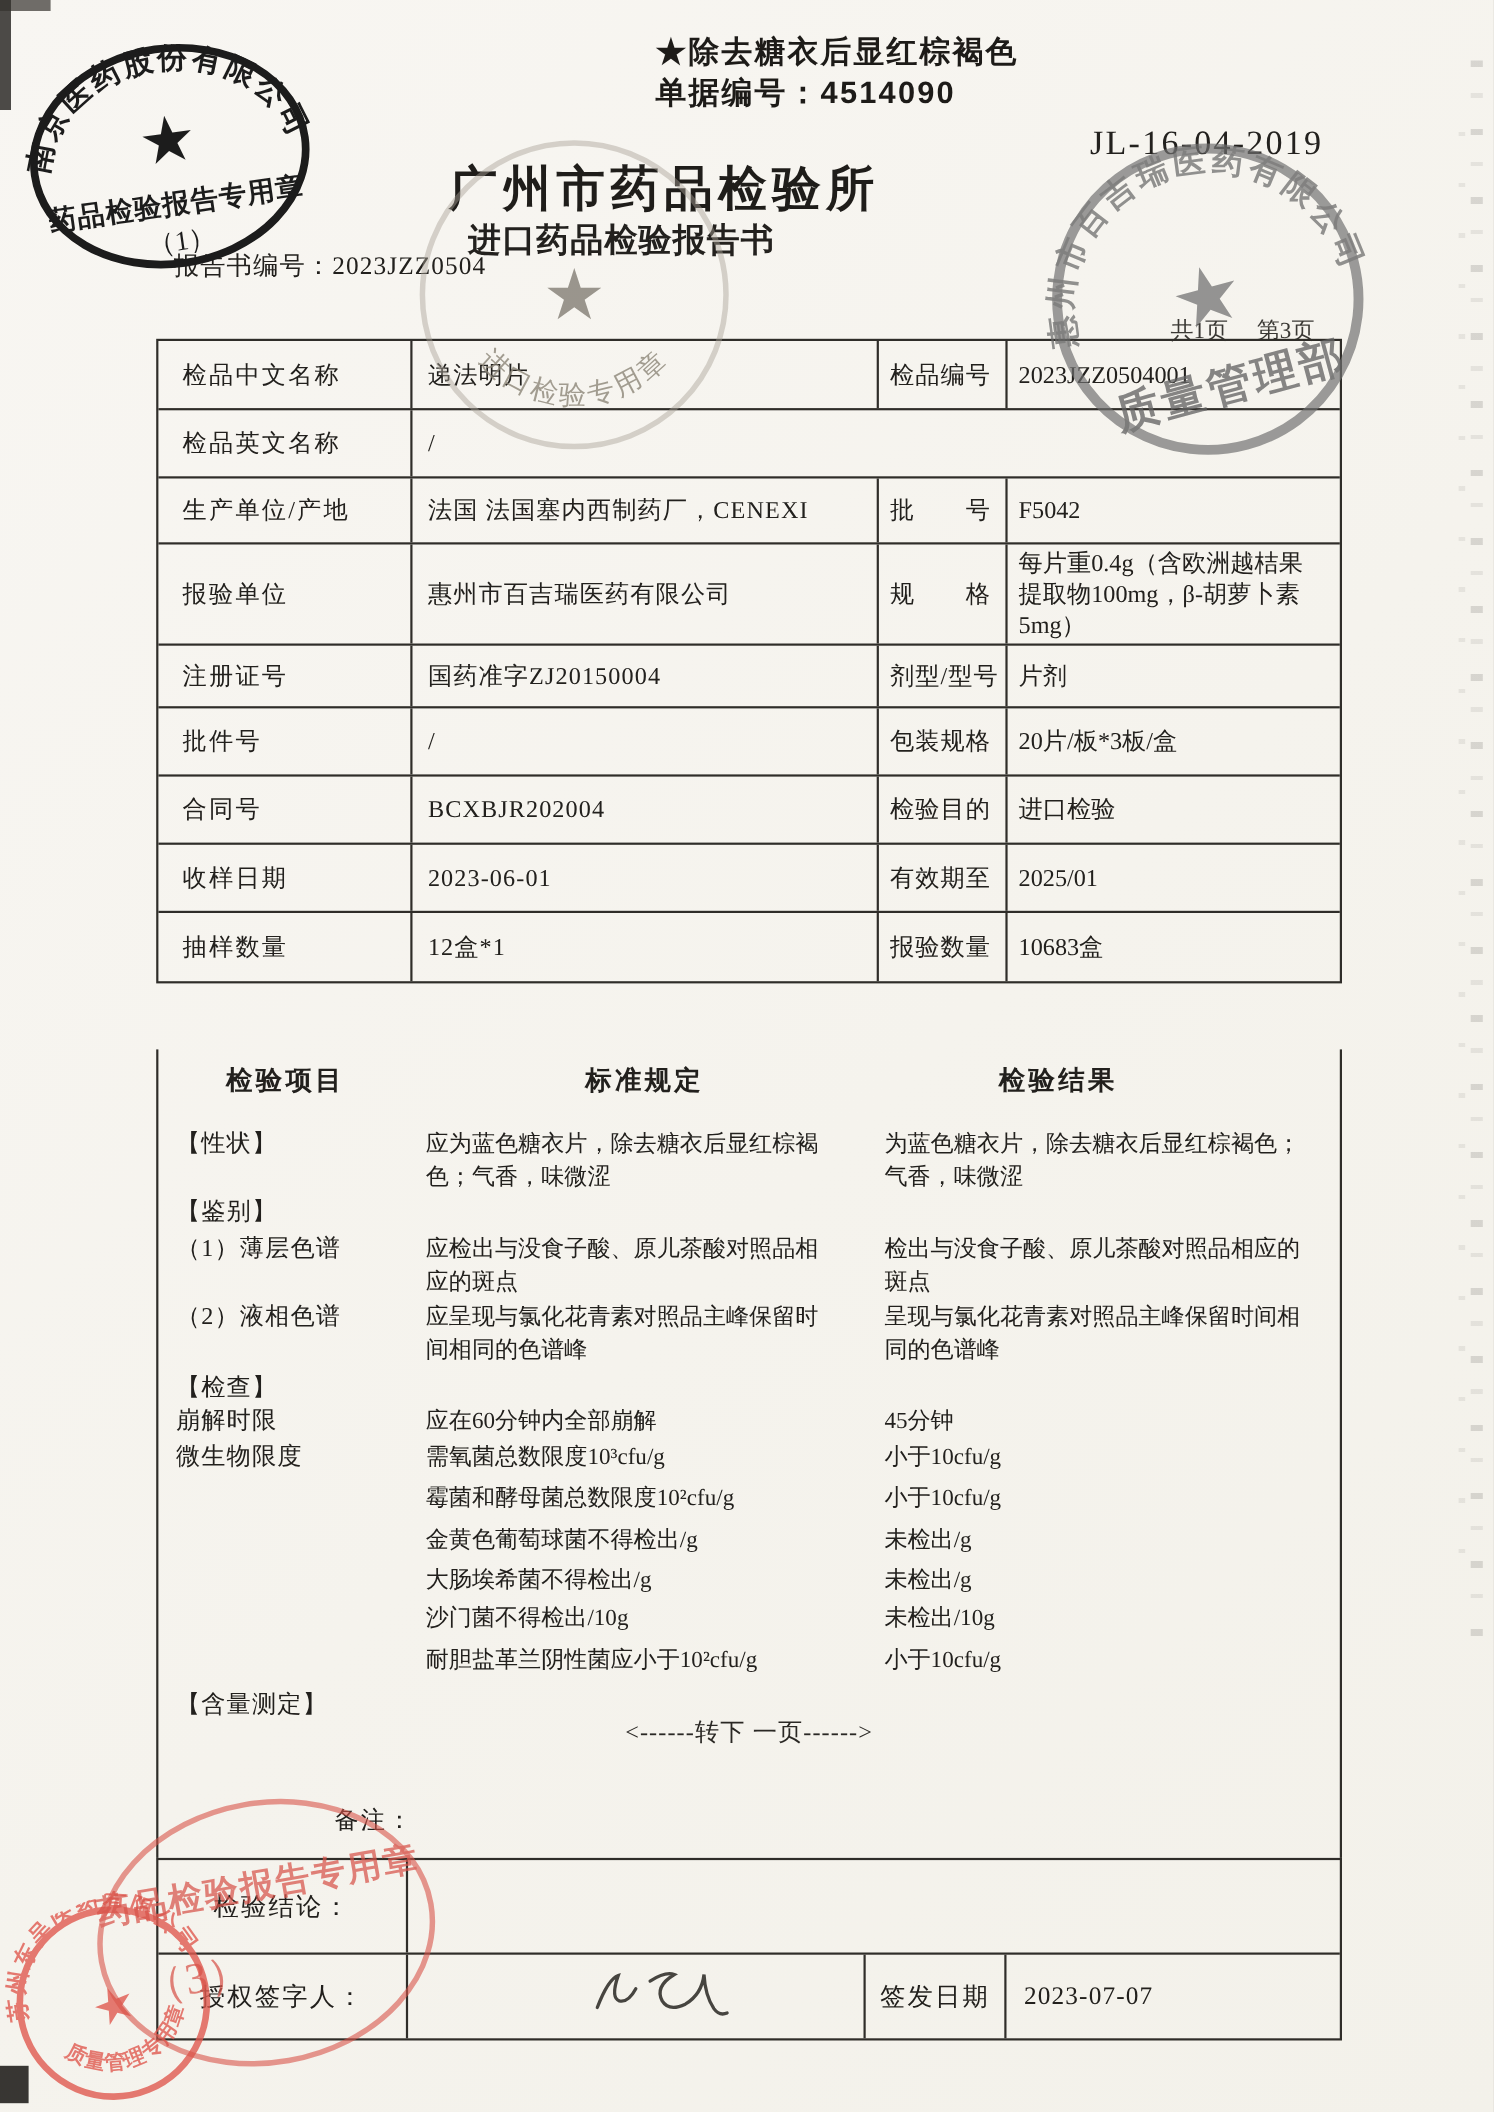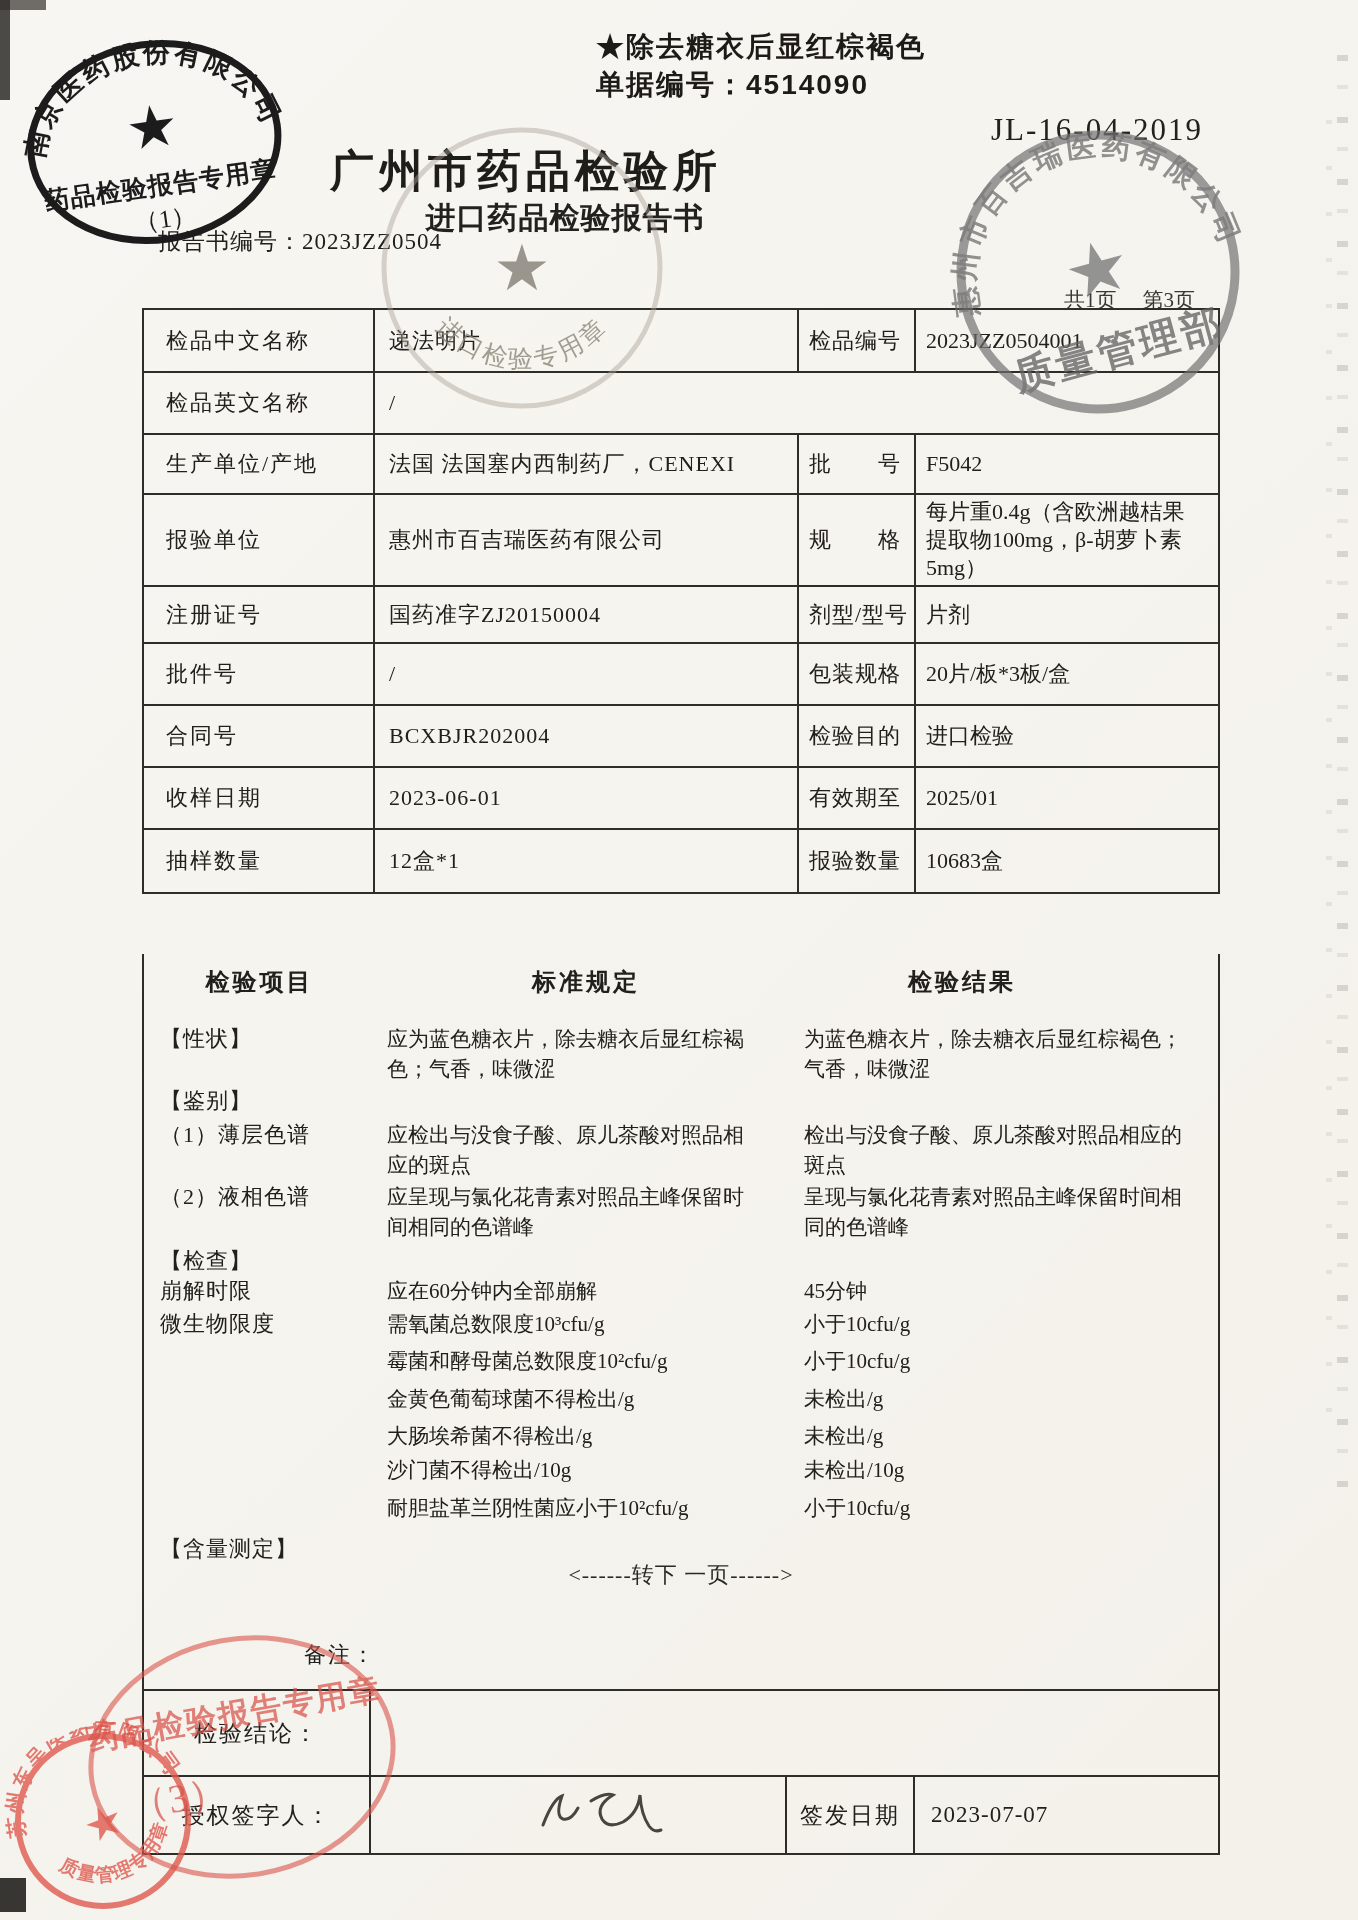--- a/index.html
+++ b/index.html
@@ -19,21 +19,21 @@
       rgba(110,108,104,.25) 30px 34px, transparent 34px 62px);}
   .edge-noise2{position:absolute;right:26px;top:120px;width:6px;height:1300px;opacity:.25;
     background:repeating-linear-gradient(to bottom,
       rgba(120,118,112,.5) 0 4px, transparent 4px 46px);}
   
   .consignee{position:absolute;left:596px;top:28px;font-family:"Liberation Sans",sans-serif;
     font-weight:bold;font-size:28px;letter-spacing:2px;color:#1d1b18;}
   .doc-no{position:absolute;left:596px;top:66px;font-family:"Liberation Sans",sans-serif;
     font-weight:bold;font-size:28px;letter-spacing:2px;color:#1d1b18;}
   .form-code{position:absolute;left:991px;top:112px;font-size:31px;letter-spacing:2px;color:#23211e;}
-  .title{position:absolute;left:330px;top:142px;width:470px;margin:0;text-align:left;
+  .title{position:absolute;left:330px;top:142px;width:470px;margin:0;text-align:right;
     font-size:44px;font-weight:600;letter-spacing:5px;color:#1f1d1a;}
   .subtitle{position:absolute;left:330px;top:198px;width:470px;margin:0;text-align:center;
     font-size:30px;font-weight:600;letter-spacing:1px;color:#23211e;}
   .report-no{position:absolute;left:158px;top:226px;font-size:23px;letter-spacing:1px;}
   .pages{position:absolute;top:286px;left:1064px;font-size:21px;color:#3a3834;}
   .pages span{margin-right:26px;}
   
   .info-table{position:absolute;left:142px;top:308px;width:1078px;box-sizing:border-box;
     border:2px solid #2f2d29;z-index:1;}
   .irow{display:flex;border-bottom:2px solid #2f2d29;box-sizing:border-box;}

